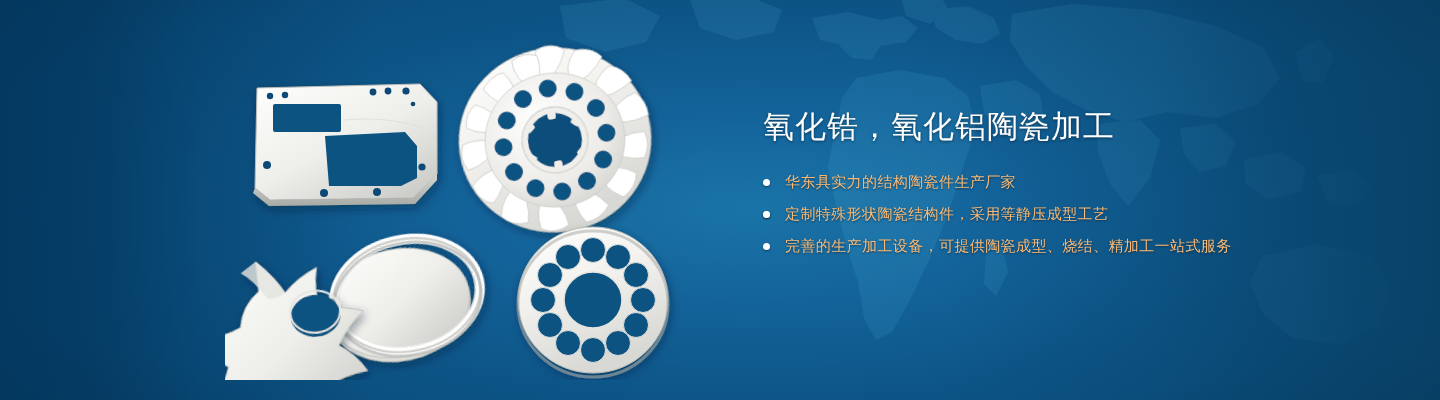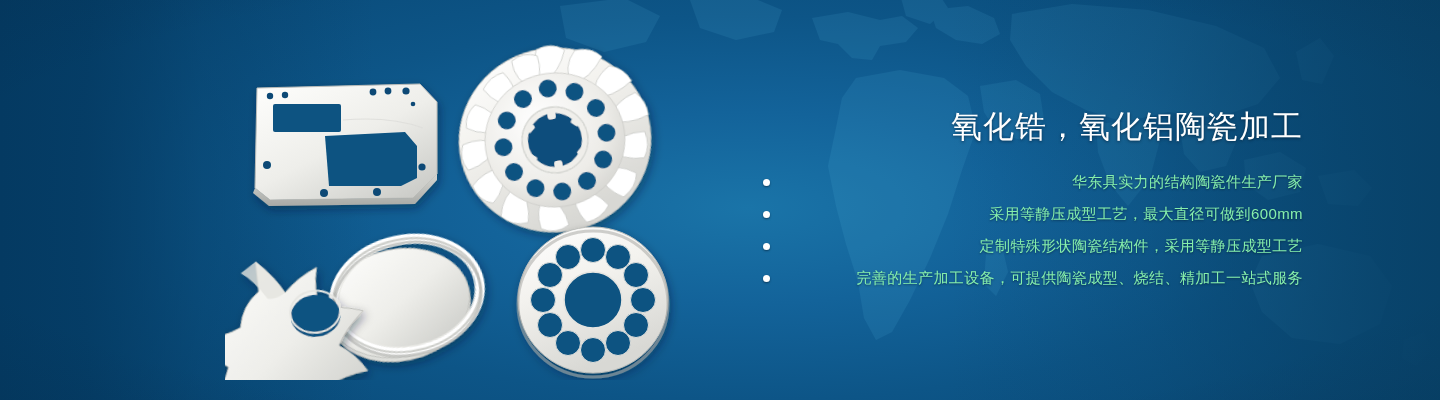--- a/index.html
+++ b/index.html
@@ -43,21 +43,20 @@
     left:225px;top:28px;
     width:490px;height:352px;
   }
   .products svg{display:block;width:100%;height:100%;}
 
   
   .copy{
     position:absolute;
     left:763px;top:106px;
     width:540px;
-    text-align:right;
   }
   .headline{
     margin:0;
     font-size:31px;
     line-height:42px;
     font-weight:400;
     letter-spacing:1px;
     color:#ffffff;
     text-shadow:0 1px 3px rgba(0,18,34,.55);
     white-space:nowrap;
@@ -66,21 +65,21 @@
     list-style:none;
     margin:24px 0 0 0;
     padding:0;
   }
   .bullets li{
     position:relative;
     padding-left:22px;
     margin-bottom:12px;
     font-size:15px;
     line-height:20px;
-    color:#86efac;
+    color:#fdba74;
     letter-spacing:.4px;
     white-space:nowrap;
     text-shadow:0 1px 2px rgba(0,18,34,.5);
   }
   .bullets li:last-child{margin-bottom:0;}
   .dot{
     position:absolute;
     left:0;top:7px;
     width:7px;height:7px;
     border-radius:50%;
@@ -286,21 +285,20 @@
   <div class="copy">
     <h1 class="headline">氧化锆，氧化铝陶瓷加工</h1>
 
     <ul class="bullets">
       <li>
         <span class="dot"></span>
         <span>华东具实力的结构陶瓷件生产厂家</span>
       </li>
       <li>
         <span class="dot"></span>
-        <span>采用等静压成型工艺，最大直径可做到600mm</span>
       </li>
       <li>
         <span class="dot"></span>
         <span>定制特殊形状陶瓷结构件，采用等静压成型工艺</span>
       </li>
       <li>
         <span class="dot"></span>
         <span>完善的生产加工设备，可提供陶瓷成型、烧结、精加工一站式服务</span>
       </li>
     </ul>

